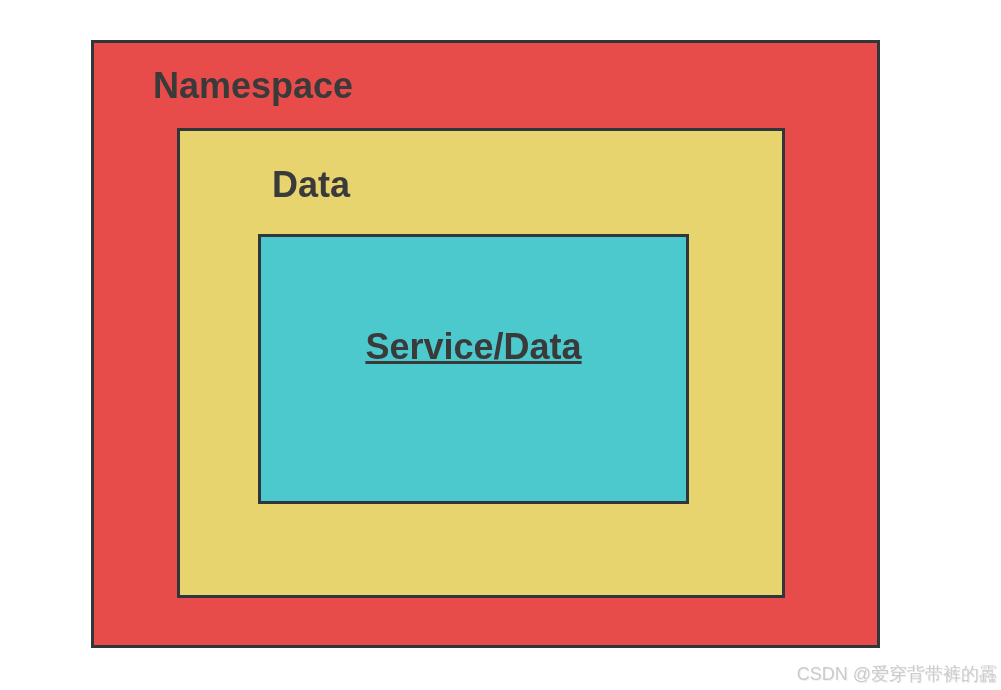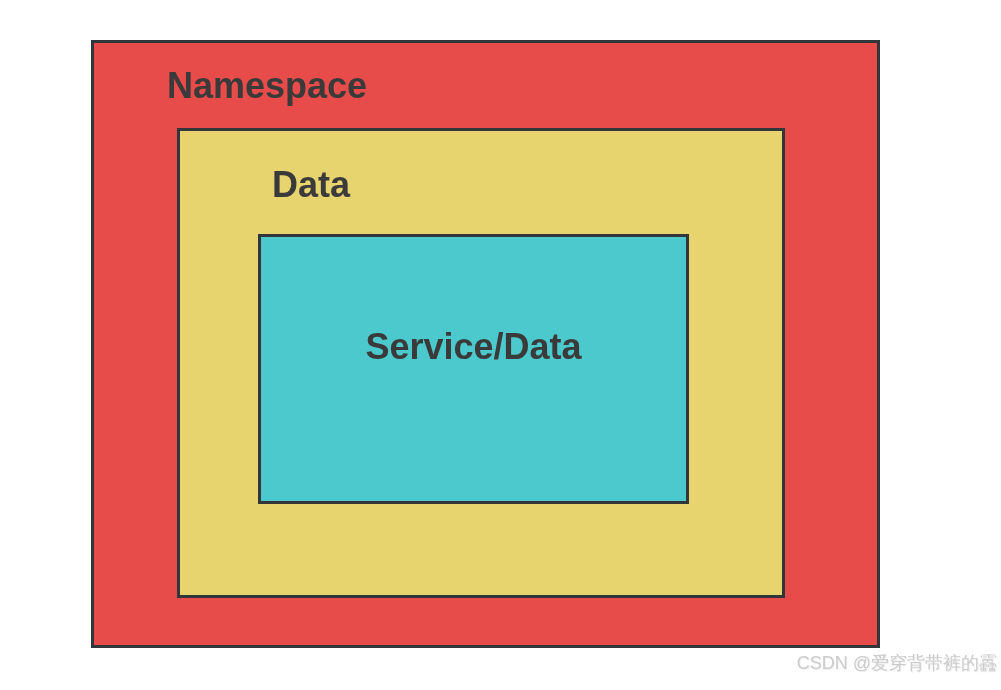--- a/index.html
+++ b/index.html
@@ -43,37 +43,38 @@
   }
   .label {
     position: absolute;
     font-weight: bold;
     font-size: 36px;
     line-height: 1;
     color: #3A3A3A;
     white-space: nowrap;
   }
   .label-namespace {
-    left: 167px;
+    left: 153px;
     top: 68px;
   }
   .label-group {
     left: 272px;
     top: 167px;
   }
   .label-service {
     left: 258px;
     top: 329px;
     width: 431px;
     text-align: center;
+    text-decoration: underline;
   }
   .watermark {
     position: absolute;
     right: 4px;
-    bottom: 15px;
+    bottom: 4px;
     font-size: 18px;
     color: #CBCBCB;
     text-shadow: 1px 1px 0 #f2f2f2;
     white-space: nowrap;
   }
 </style>
 </head>
 <body>
 
 <div class="canvas">

